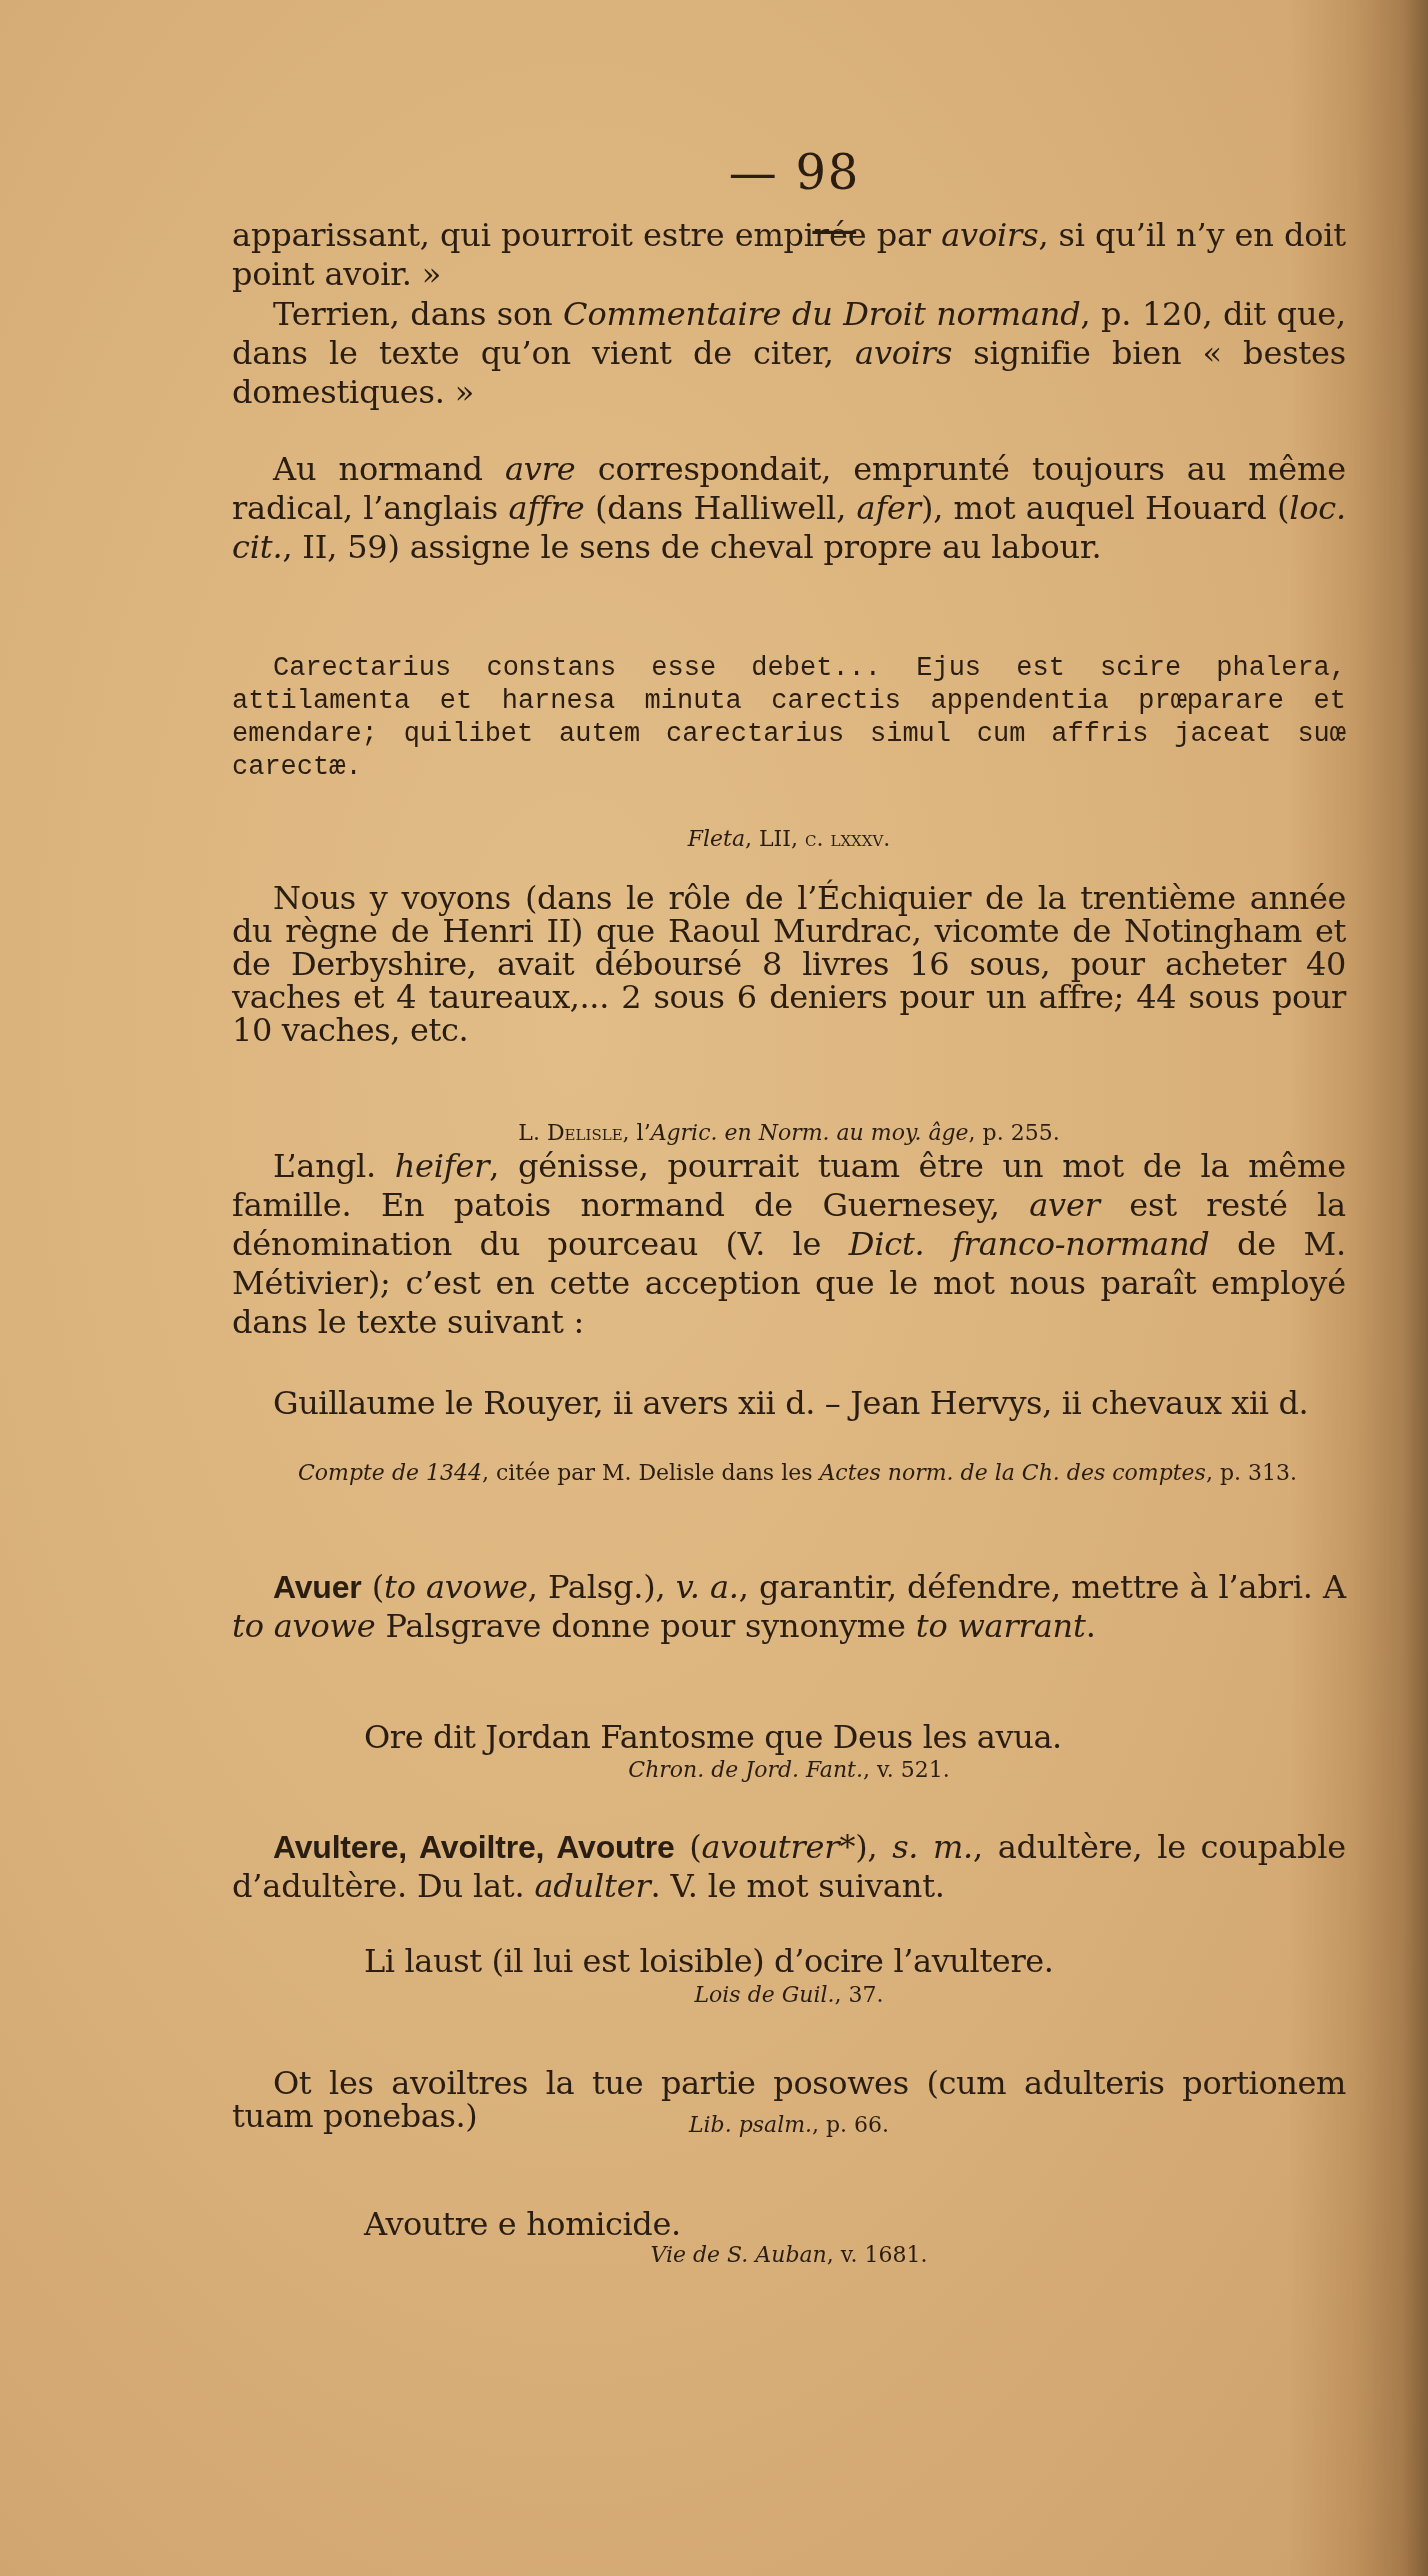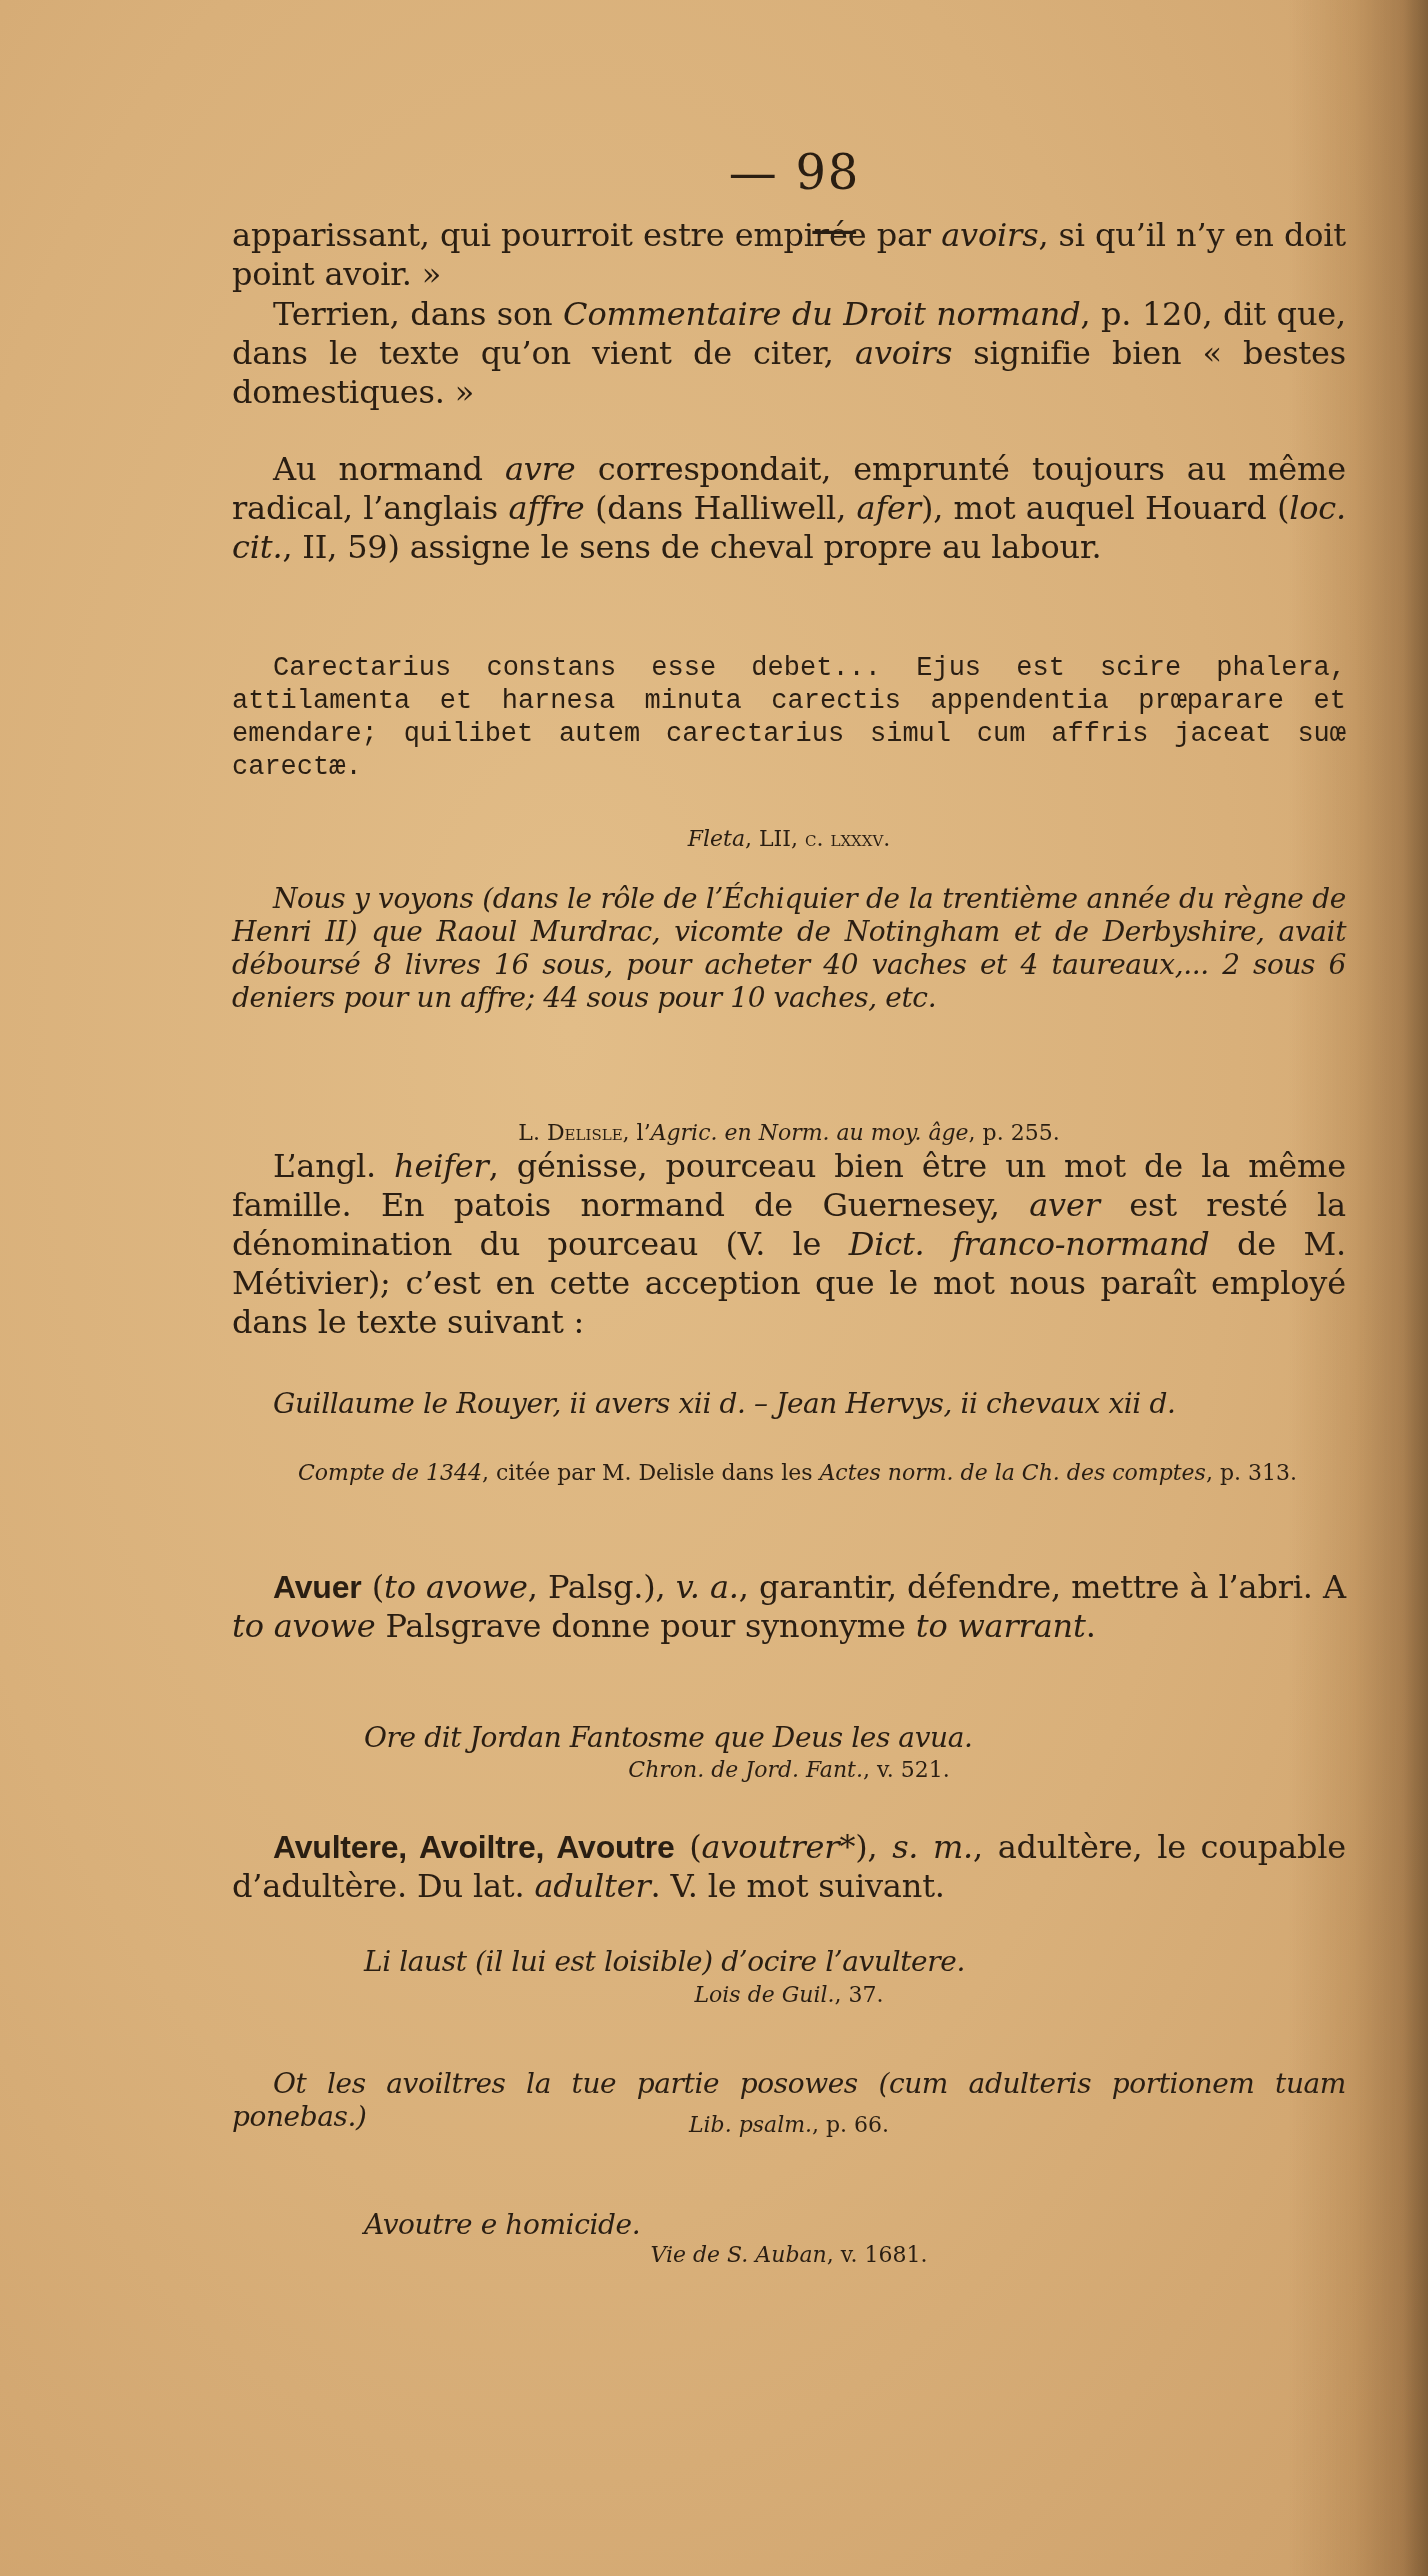--- a/index.html
+++ b/index.html
@@ -40,21 +40,21 @@
       line-height: 39px;
       text-align: justify;
       letter-spacing: -0.2px;
     }
     .p-small {
       font-family: Liberation Mono, monospace;
       font-size: 27px;
       line-height: 33px;
       text-align: justify;
     }
-    .p-small.serif { font-family: "DejaVu Serif", "Liberation Serif", serif; font-size: 28px; letter-spacing: -0.4px; font-style: italic; }
+    .p-small.serif { font-family: "DejaVu Serif", "Liberation Serif", serif; font-size: 32px; letter-spacing: -0.4px; }
     .indent { text-indent: 41px; }
     .src {
       text-align: center;
       font-size: 22px;
       line-height: 28px;
       padding-right: 16.5px;
     }
     .src-left { font-size: 22px; line-height: 28px; padding-left: 66px; text-indent: 0; }
     .verse { padding-left: 132px; font-size: 26.4px; line-height: 33px; }
     i, em { font-style: italic; }
@@ -89,21 +89,21 @@
   </div>
 
   <div class="block p-small serif indent" style="top:882px;">
     <span>Nous y voyons (dans le rôle de l’Échiquier de la trentième année du règne de Henri II) que Raoul Murdrac, vicomte de Notingham et de Derbyshire, avait déboursé 8 livres 16 sous, pour acheter 40 vaches et 4 taureaux,... 2 sous 6 deniers pour un affre; 44 sous pour 10 vaches, etc.</span>
   </div>
   <div class="block src" style="top:1077px;margin-top:42px;">
     <span class="sc">L. Delisle</span><span>, l’</span><i>Agric. en Norm. au moy. âge</i><span>, p. 255.</span>
   </div>
 
   <div class="block p-large indent" style="top:1147px;">
-    <span>L’angl. </span><i>heifer</i><span>, génisse, pourceau bien être un mot de la même famille. En patois normand de Guernesey, </span><i>aver</i><span> est resté la dénomination du pourceau (V. le </span><i>Dict. franco-normand</i><span> de M. Métivier); c’est en cette acception que le mot nous paraît employé dans le texte suivant :</span>
+    <span>L’angl. </span><i>heifer</i><span>, génisse, pourrait tuam être un mot de la même famille. En patois normand de Guernesey, </span><i>aver</i><span> est resté la dénomination du pourceau (V. le </span><i>Dict. franco-normand</i><span> de M. Métivier); c’est en cette acception que le mot nous paraît employé dans le texte suivant :</span>
   </div>
 
   <div class="block p-small serif indent" style="top:1387px;">
     <span>Guillaume le Rouyer, ii avers xii d. – Jean Hervys, ii chevaux xii d.</span>
   </div>
   <div class="block src-left" style="top:1459px; text-align:left;">
     <i>Compte de 1344</i><span>, citée par M. Delisle dans les </span><i>Actes norm. de la Ch. des comptes</i><span>, p. 313.</span>
   </div>
 
   <div class="block p-large indent" style="top:1568px;">

